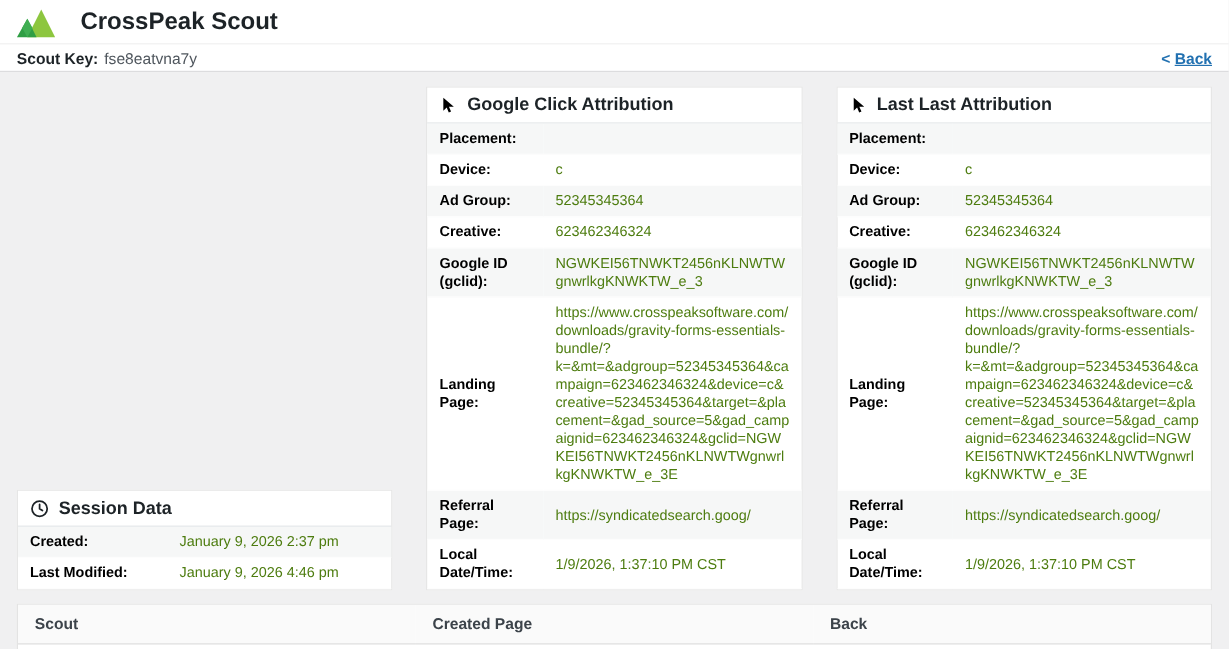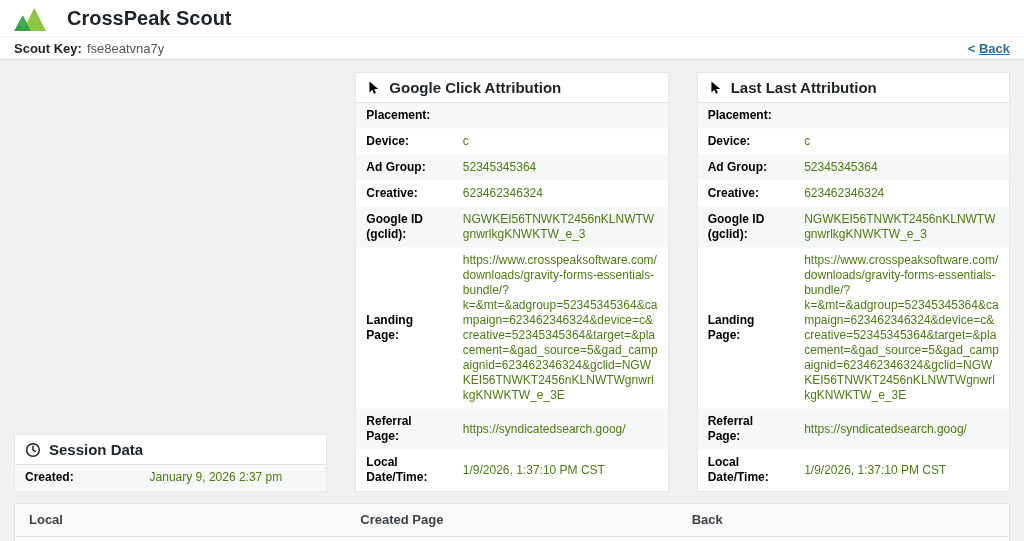--- a/index.html
+++ b/index.html
@@ -110,20 +110,24 @@
       <table class="kv">
         <colgroup>
             <col class="col-label-session">
             <col>
           </colgroup>
         <tbody>
           <tr>
             <td class="label">Created:</td>
             <td class="value">January 9, 2026 2:37 pm</td>
           </tr>
+          <tr>
+            <td class="label">Last Modified:</td>
+            <td class="value">January 9, 2026 4:46 pm</td>
+          </tr>
         </tbody>
       </table>
     </section>
 
     <section class="panel">
       <div class="panel-header">
         <span class="ph-icon">
           <svg width="15" height="16" viewBox="0 0 24 24">
               <path d="M5.5 1.5 L5.5 19 L10 14.6 L12.8 21.2 L15.8 19.9 L13 13.5 L19.5 13.5 Z" fill="#000"></path>
             </svg>
@@ -222,21 +226,21 @@
         </tbody>
       </table>
     </section>
 
   </div>
 
   <div class="history-card">
     <table class="history">
       <thead>
         <tr>
-          <th>Local</th>
+          <th>Scout</th>
           <th>Created Page</th>
           <th>Back</th>
         </tr>
       </thead>
       <tbody>
         <tr>
           <td>January 9, 2026 2:37 pm</td>
           <td>https://syndicatedsearch.goog/</td>
           <td>https://www.crosspeaksoftware.com/downloads/gravity-forms-essentials-bundle/?k=&amp;mt=&amp;adgroup=52345345364&amp;campaign=623462346324&amp;device=c&amp;creative=52345345364&amp;target=&amp;placement=&amp;gad_source=5&amp;gad_campaignid=623462346324&amp;gclid=NGWKEI56TNWKT2456nKLNWTWgnwrlkgKNWKTW_e_3E</td>
         </tr>

